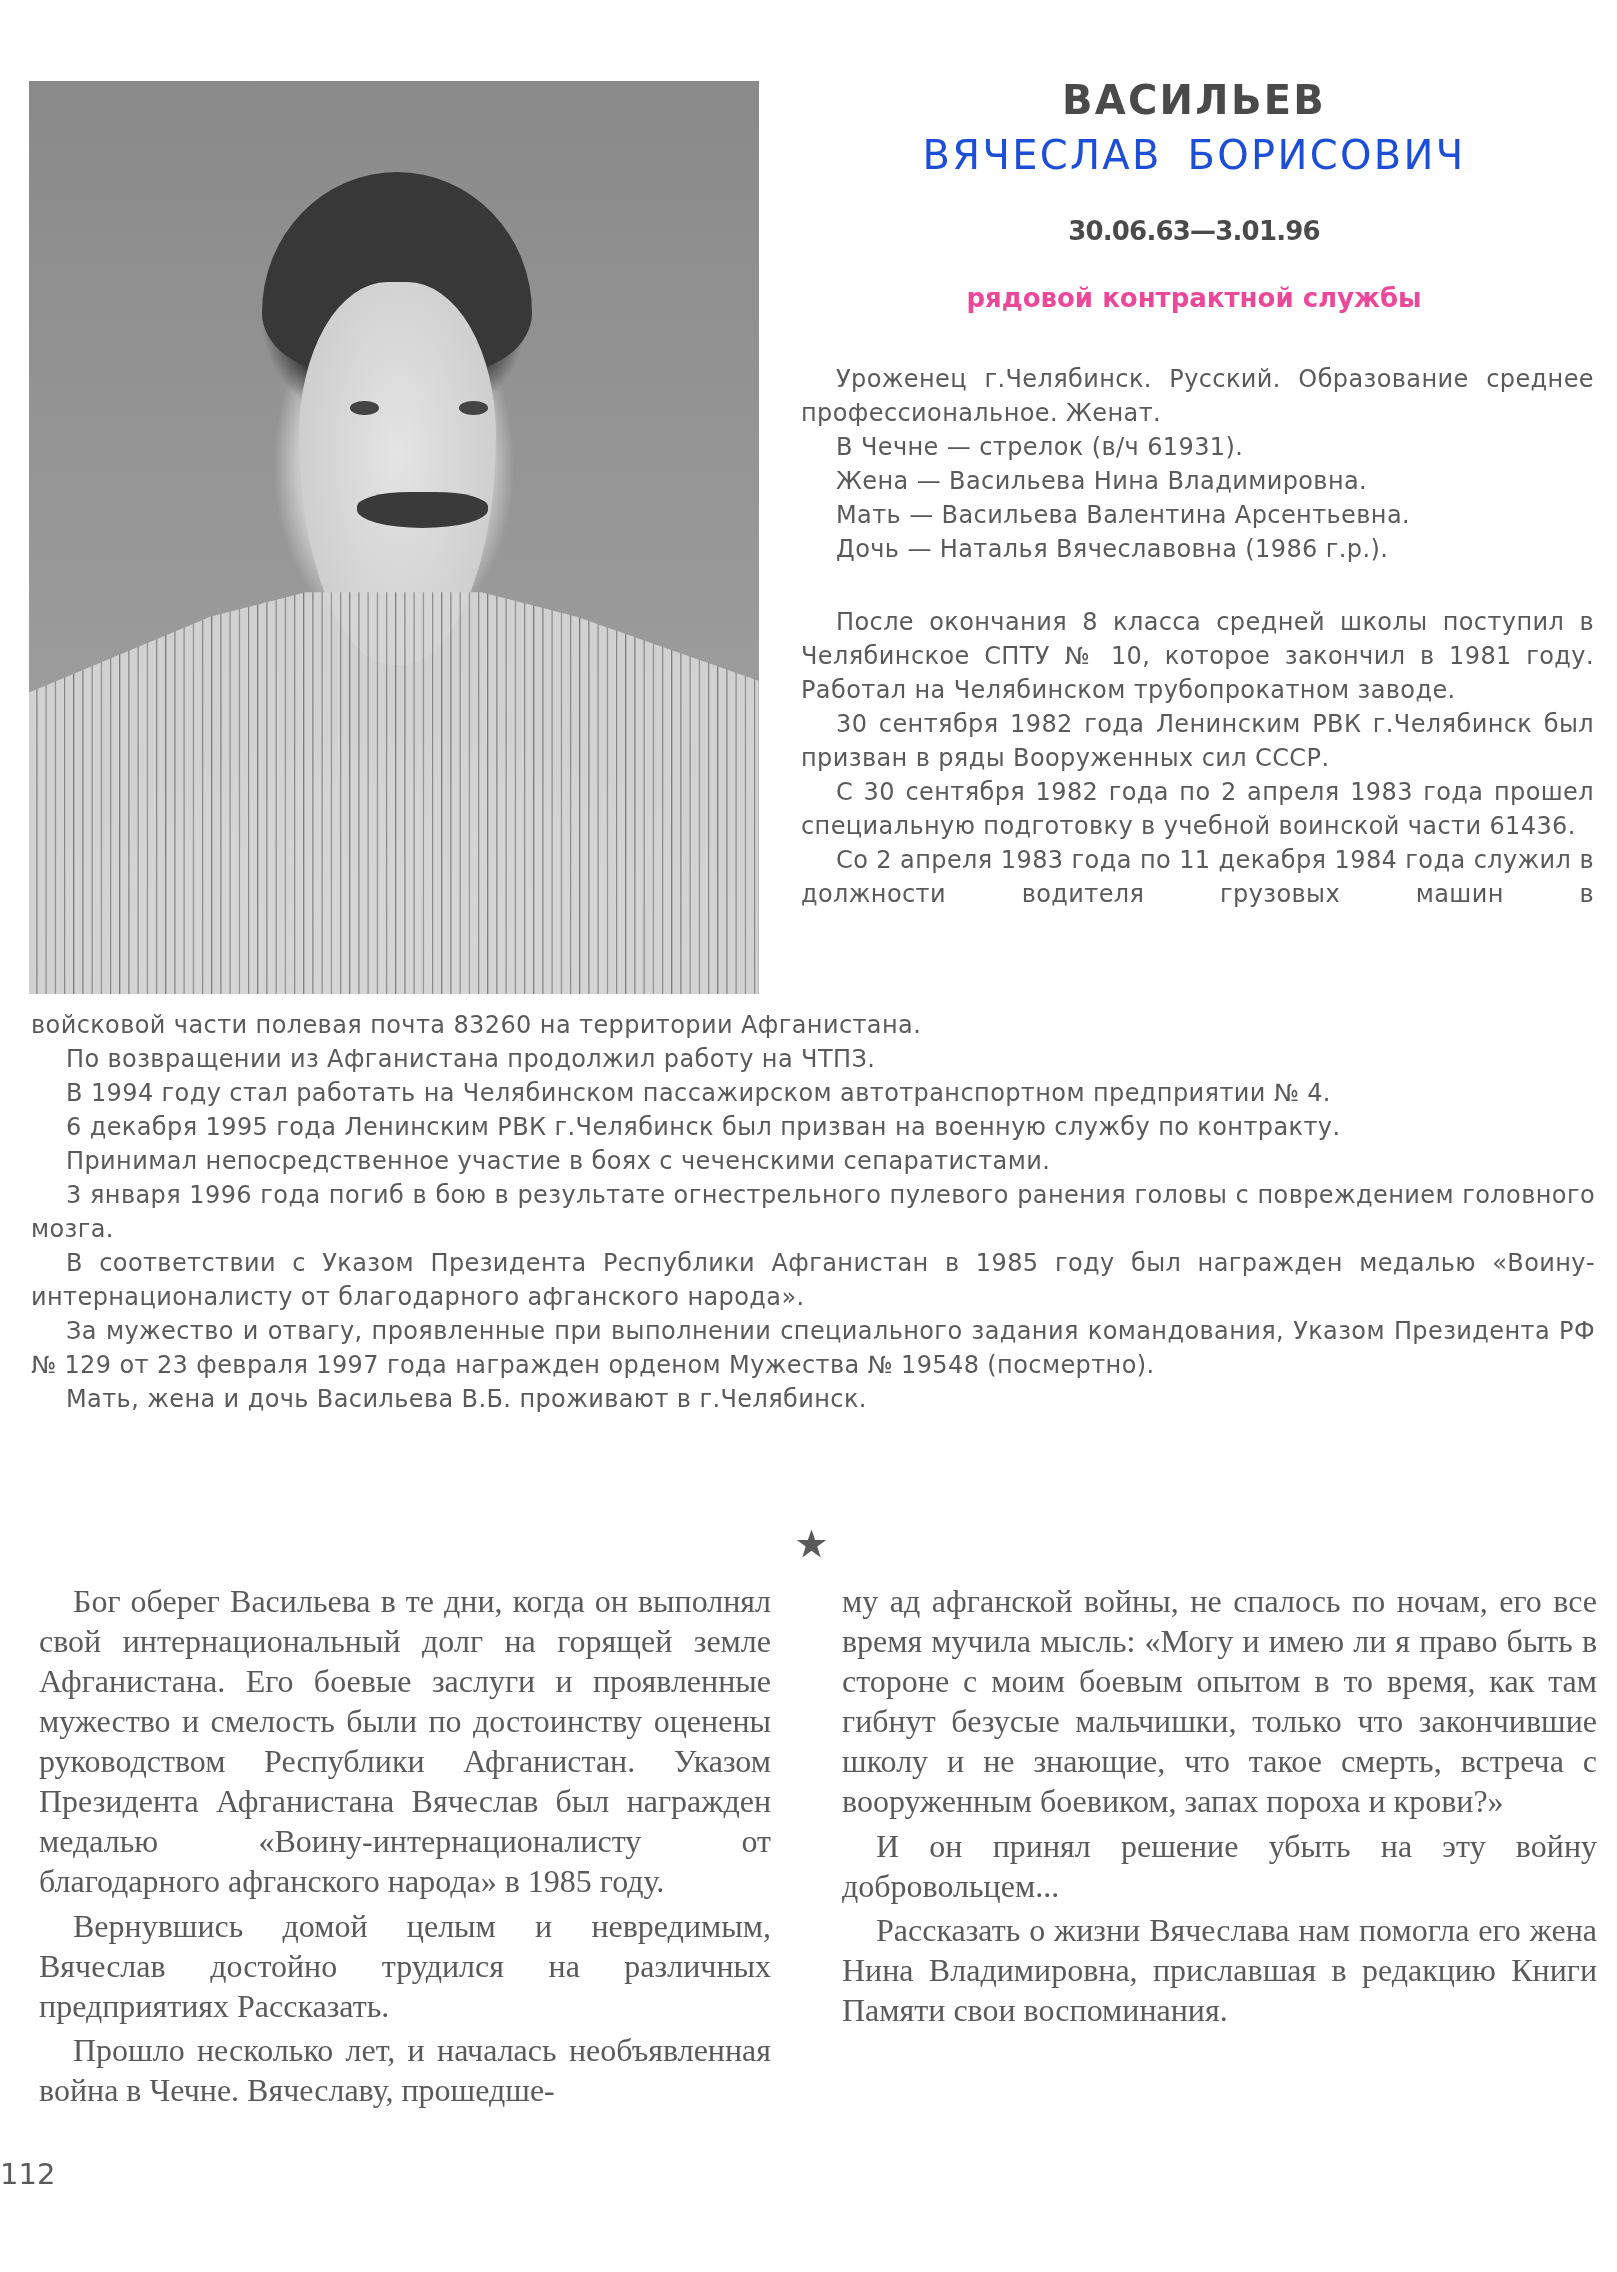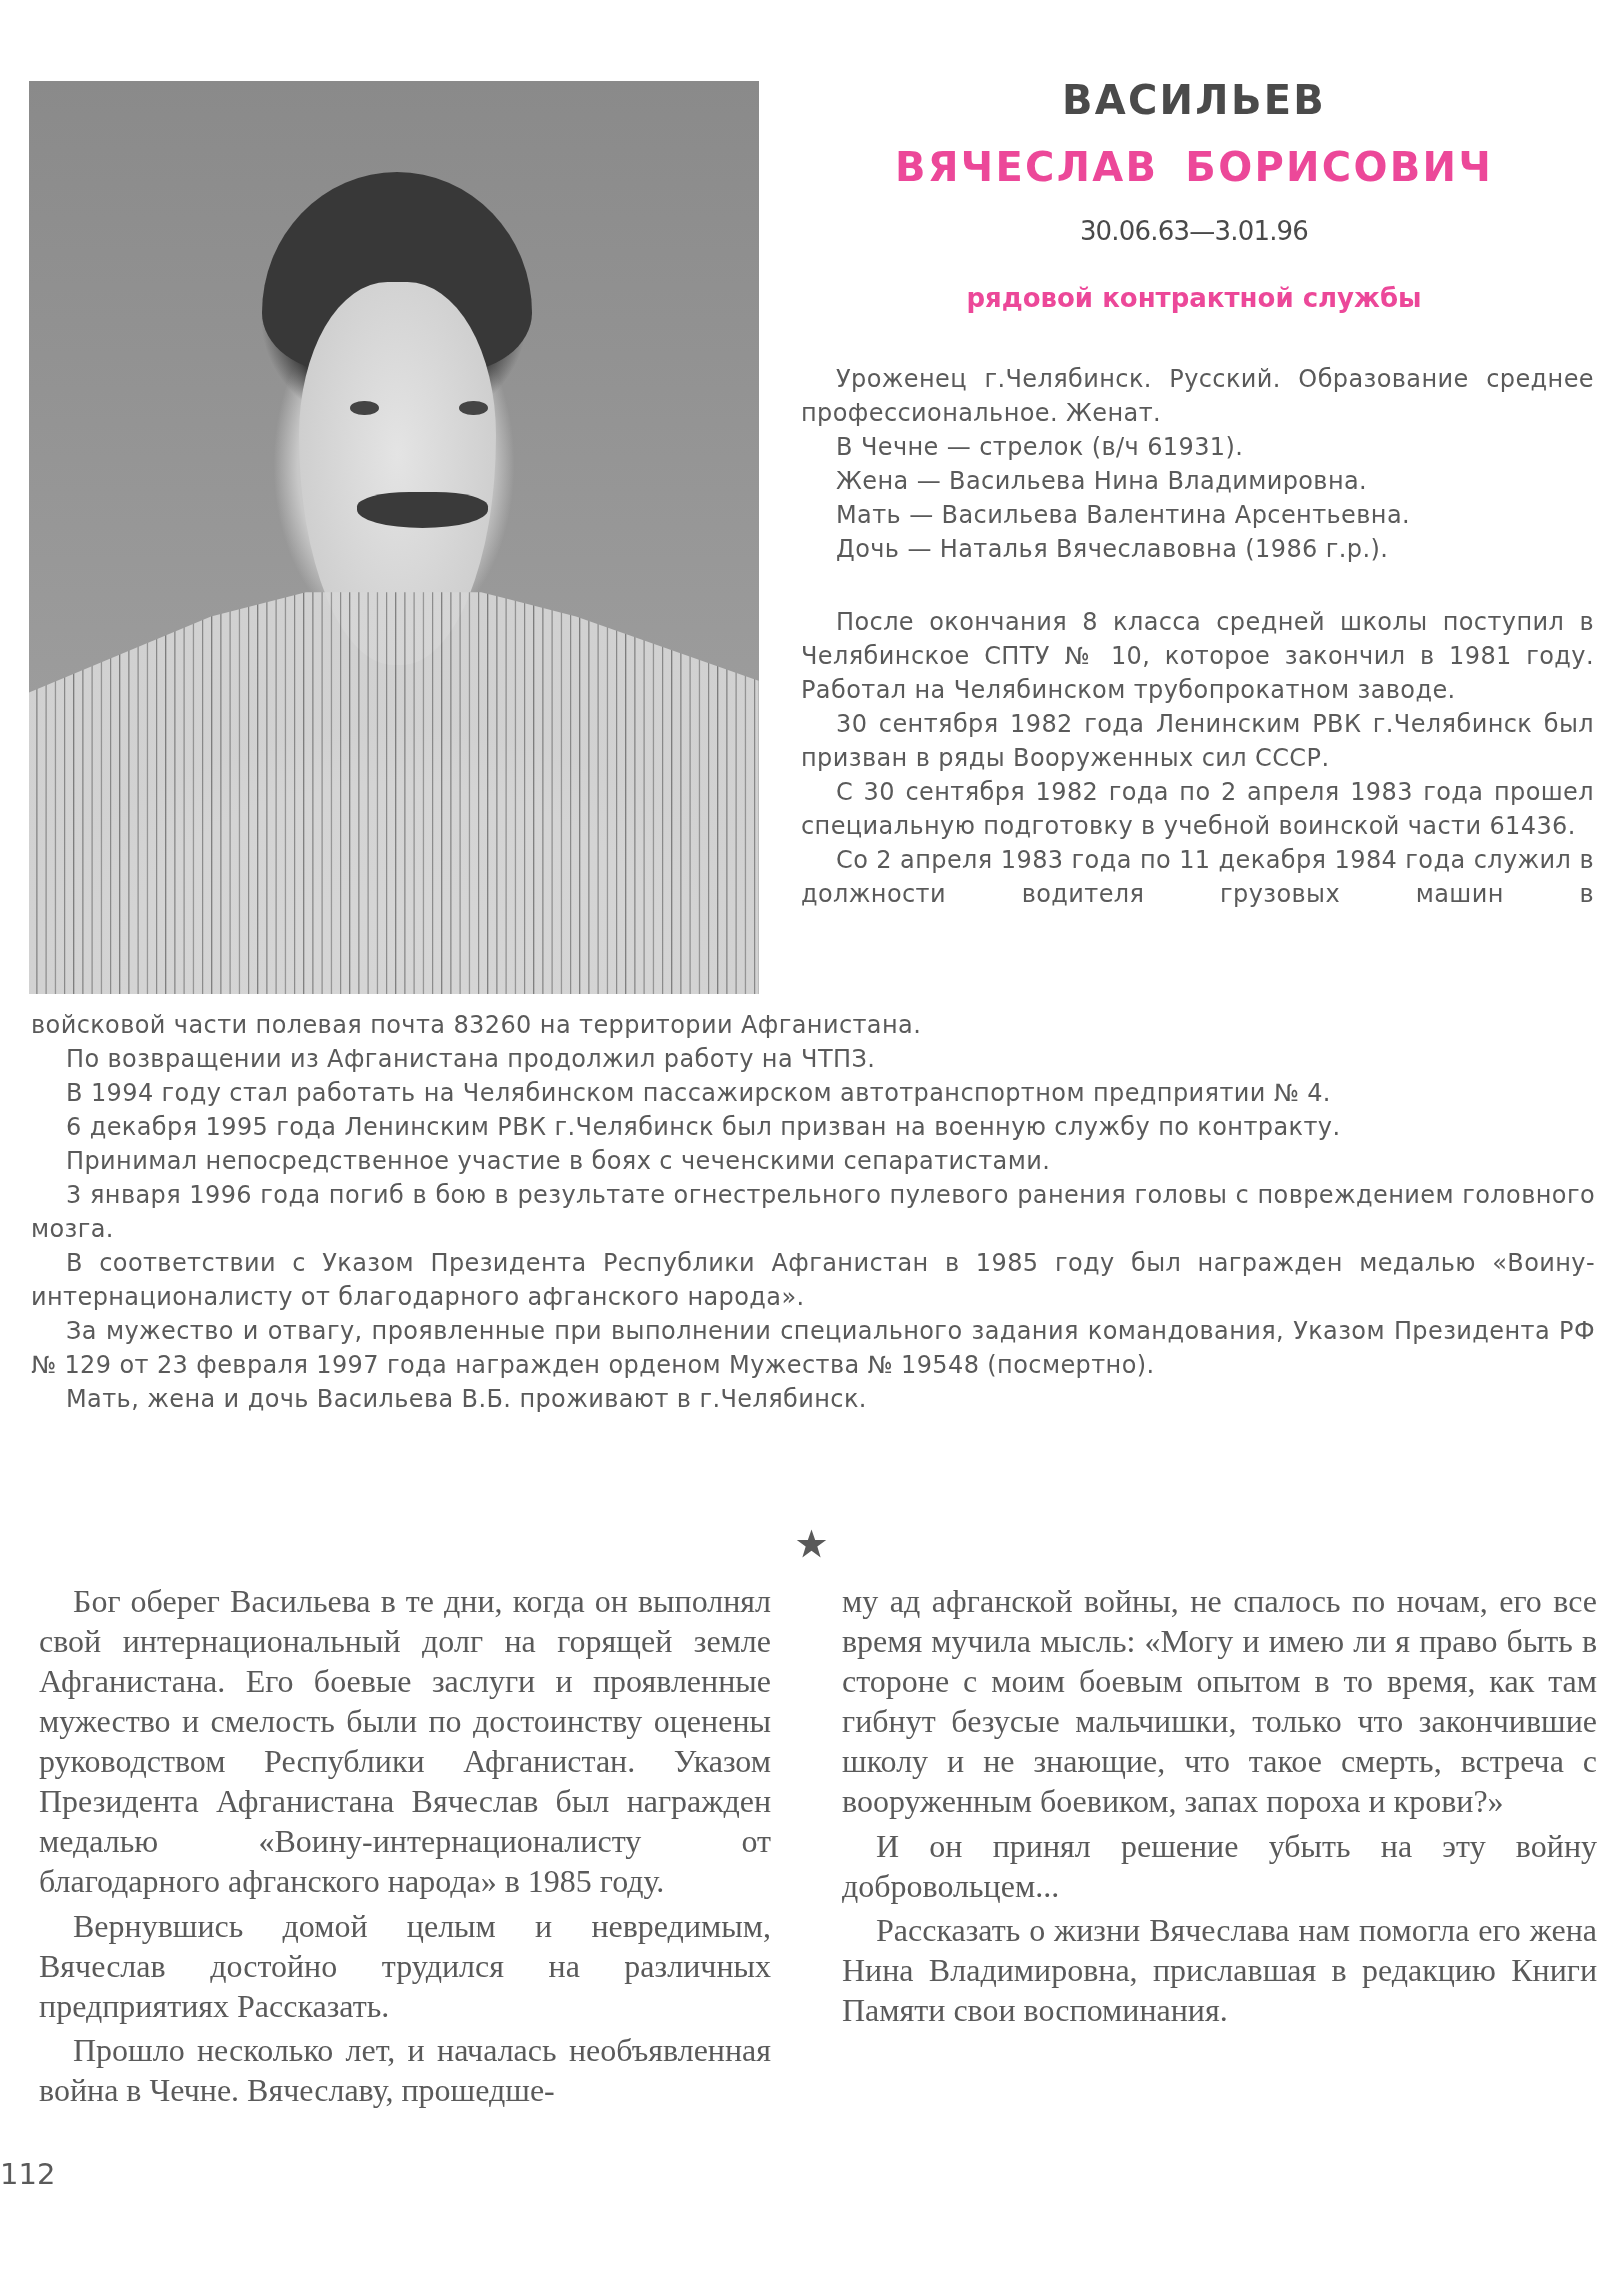--- a/index.html
+++ b/index.html
@@ -35,22 +35,22 @@
   .photo .mustache {
     position: absolute; left: 45%; top: 45%; width: 18%; height: 4%;
     background: #3a3a3a; border-radius: 40% 40% 50% 50%;
   }
   .photo .eye { position: absolute; top: 35%; width: 4%; height: 1.6%; background: #444; border-radius: 50%; }
   .photo .eye.l { left: 44%; } .photo .eye.r { left: 59%; }
 
   
   .header { position: absolute; left: 801px; width: 786px; text-align: center; }
   .surname { top: 77px; font-size: 40px; font-weight: bold; letter-spacing: 2.3px; color: #4a4a4a; }
-  .givenname { top: 144px; font-size: 40px; font-weight: bold; letter-spacing: 2.3px; color: #ec4899; word-spacing: 10.8px; }
-  .dates { top: 216px; font-size: 26px; font-weight: normal; color: #4a4a4a; letter-spacing: -0.8px; }
+  .givenname { top: 132px; font-size: 40px; font-weight: normal; letter-spacing: 2.3px; color: #1d4ed8; word-spacing: 10.8px; }
+  .dates { top: 216px; font-size: 26px; font-weight: bold; color: #4a4a4a; letter-spacing: -0.8px; }
   .rank { top: 283px; font-size: 26px; font-weight: bold; color: #ec4899; }
 
   
   .bio { font-size: 24px; line-height: 34px; color: #5a5a5a; letter-spacing: 0.4px; }
   .bio p { margin: 0; text-align: justify; text-align-last: left; text-indent: 35px; }
   .bio p.noind { text-indent: 0; }
   .bio-right { position: absolute; left: 801px; width: 793px; }
   .personal { top: 362px; }
   .career { top: 605px; }
   .bio-full { position: absolute; left: 31px; width: 1564px; top: 1008px; }

